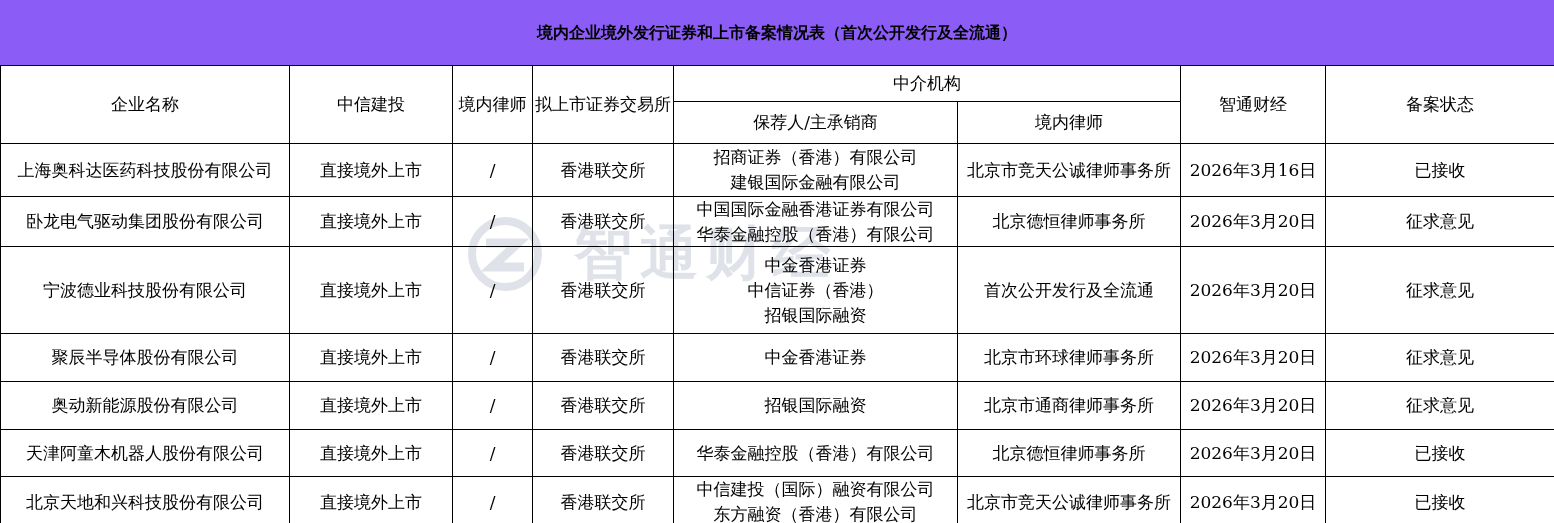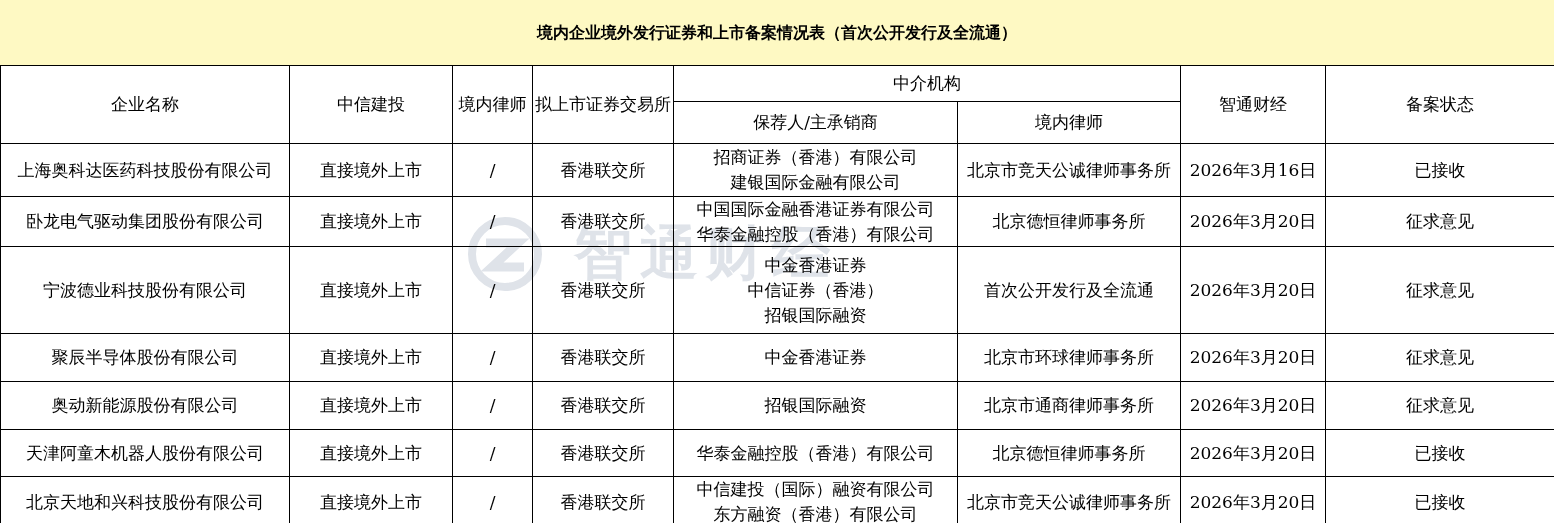--- a/index.html
+++ b/index.html
@@ -2,21 +2,21 @@
 <html><head>
 <meta charset="utf-8">
 <style>
   html,body{margin:0;padding:0;background:#ffffff;}
   body{
     width:1554px;height:523px;position:relative;overflow:hidden;
     font-family:"DejaVu Serif","Liberation Serif",serif;
     color:#000;
   }
   .title-bar{
-    width:1554px;height:65px;background:#fef9c3;
+    width:1554px;height:65px;background:#8b5cf6;
     display:flex;flex-direction:column;justify-content:center;align-items:center;
     font-weight:bold;font-size:16px;line-height:1.6;
   }
   table{
     border-collapse:collapse;table-layout:fixed;width:1554px;
     position:relative;z-index:1;background:transparent;
   }
   th,td{
     border:1px solid #000;text-align:center;vertical-align:middle;
     font-weight:normal;font-size:17px;padding:0 2px;

